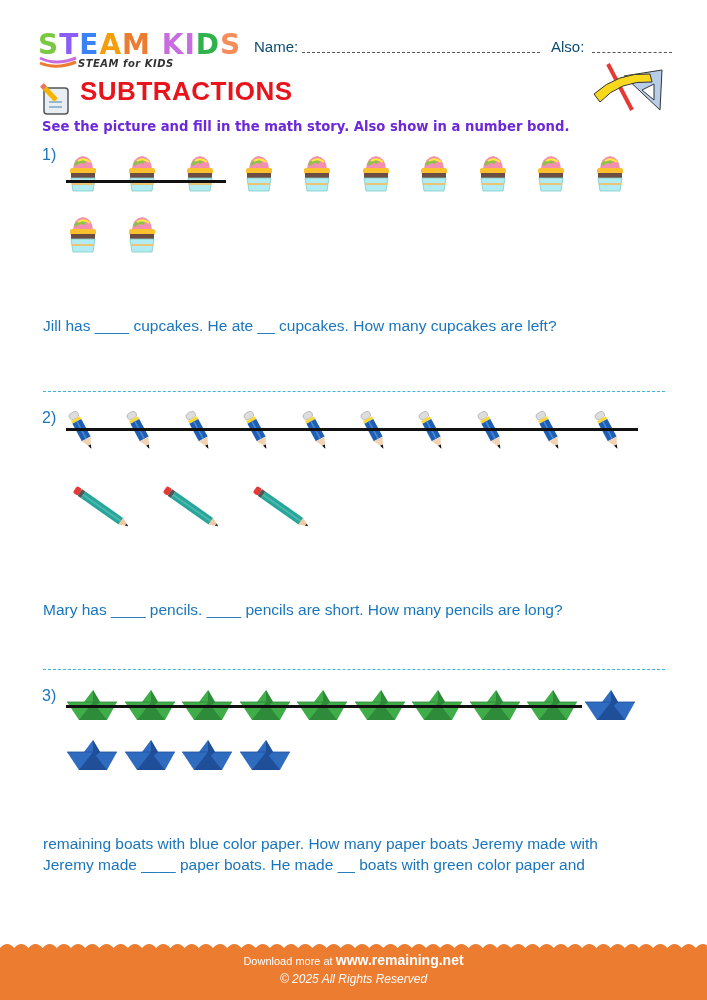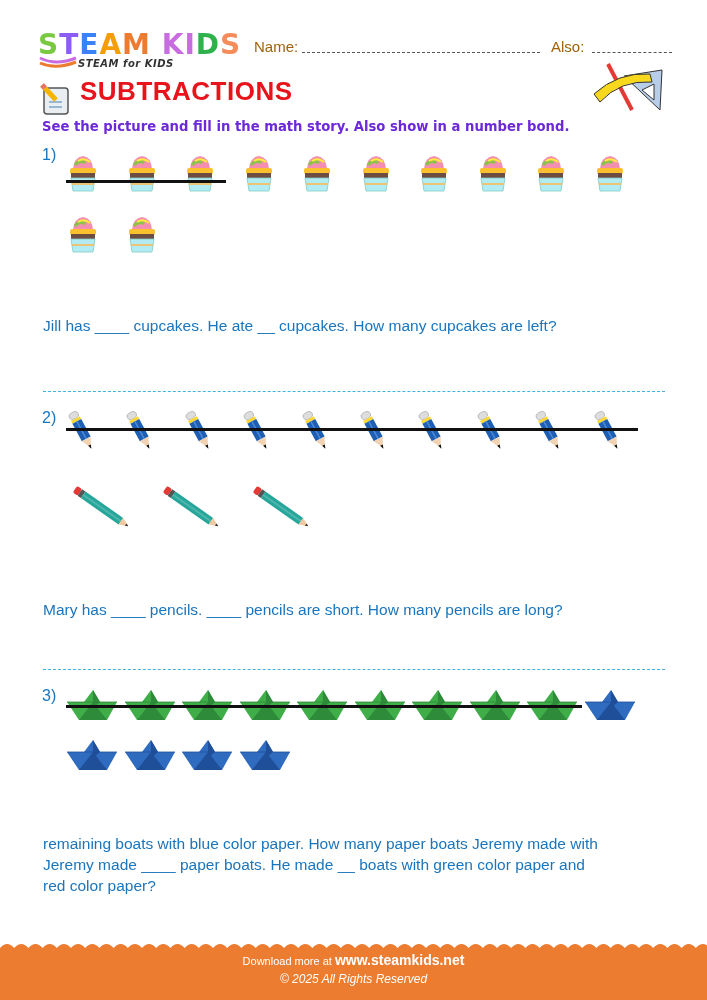--- a/index.html
+++ b/index.html
@@ -1,21 +1,21 @@
 <!DOCTYPE html>
 <html><head>
 <meta charset="utf-8">
 <style>
   html, body { margin: 0; padding: 0; }
   body { width: 707px; height: 1000px; position: relative; background: #ffffff; overflow: hidden; font-family: "DejaVu Sans", sans-serif; }
   .abs { position: absolute; }
   .logo { left: 38px; top: 30px; }
   .logo-text { font-family: "DejaVu Sans", sans-serif; font-weight: 900; font-size: 28px; letter-spacing: 1px; line-height: 30px; }
   .logo-sub { font-family: "DejaVu Sans", sans-serif; font-weight: bold; font-size: 10px; color: #333; position: absolute; left: 40px; top: 28px; letter-spacing: 0.5px; font-style: italic; }
-  .field-label { font-family: "Liberation Sans", sans-serif; font-size: 15px; color: #a16207; }
+  .field-label { font-family: "Liberation Sans", sans-serif; font-size: 15px; color: #0c4a6e; }
   .dotline { border-bottom: 1px dashed #555; height: 0; }
   .title { left: 80px; top: 76px; font-family: "Liberation Sans", sans-serif; font-weight: bold; font-size: 26px; color: #e8131b; letter-spacing: 0.5px; }
   .instr { left: 42px; top: 119px; font-family: "DejaVu Sans", sans-serif; font-weight: bold; font-size: 13.2px; color: #6d28d9; }
   .qnum { font-family: "Liberation Sans", sans-serif; font-size: 16px; color: #1b75bc; }
   .story { font-family: "Liberation Sans", sans-serif; font-size: 15.5px; color: #1b75bc; line-height: 21px; margin-top: 47px; }
   .sep { left: 43px; width: 622px; border-top: 1.5px dashed #3fb4e0; height: 0; }
   .strike { height: 3px; background: #111; }
   .icon { position: absolute; }
   .footer { left: 0; top: 948px; width: 707px; height: 52px; background: #ec7c30; }
   .scallop { left: 0; top: 940px; width: 707px; height: 12px; }
@@ -409,24 +409,23 @@
         <polygon points="12,30 26,12 40,30" fill="#1f4f99"></polygon>
         <polygon points="17,12 26,0 33,12" fill="#2f6bbf"></polygon>
         <polygon points="26,0 26,18 33,12" fill="#1f4f99"></polygon>
         <line x1="0" y1="12" x2="50" y2="12" stroke="#1f4f99" stroke-width="0.8"></line>
       </svg></div>
   </div>
 <div class="abs strike" style="left:66px;top:705px;width:516px"></div>
 <div class="abs story" style="left:43px;top:786px">
   <div>remaining boats with blue color paper. How many paper boats Jeremy made with</div>
   <div>Jeremy made ____ paper boats. He made __ boats with green color paper and</div>
-  <div>red color paper?</div>
 </div>
 
 <svg class="abs scallop" viewBox="0 0 707 12" preserveAspectRatio="none">
   <path id="scallop-path" fill="#ec7c30" d="M0 12 L0 8 Q7.1 0 14.2 8 L14.2 8 Q21.299999999999997 0 28.4 8 L28.4 8 Q35.5 0 42.599999999999994 8 L42.599999999999994 8 Q49.699999999999996 0 56.8 8 L56.8 8 Q63.9 0 71 8 L71 8 Q78.1 0 85.2 8 L85.2 8 Q92.3 0 99.4 8 L99.4 8 Q106.5 0 113.60000000000001 8 L113.60000000000001 8 Q120.7 0 127.80000000000001 8 L127.80000000000001 8 Q134.9 0 142 8 L142 8 Q149.1 0 156.2 8 L156.2 8 Q163.29999999999998 0 170.39999999999998 8 L170.39999999999998 8 Q177.49999999999997 0 184.59999999999997 8 L184.59999999999997 8 Q191.69999999999996 0 198.79999999999995 8 L198.79999999999995 8 Q205.89999999999995 0 212.99999999999994 8 L212.99999999999994 8 Q220.09999999999994 0 227.19999999999993 8 L227.19999999999993 8 Q234.29999999999993 0 241.39999999999992 8 L241.39999999999992 8 Q248.49999999999991 0 255.5999999999999 8 L255.5999999999999 8 Q262.69999999999993 0 269.7999999999999 8 L269.7999999999999 8 Q276.8999999999999 0 283.9999999999999 8 L283.9999999999999 8 Q291.0999999999999 0 298.1999999999999 8 L298.1999999999999 8 Q305.2999999999999 0 312.39999999999986 8 L312.39999999999986 8 Q319.4999999999999 0 326.59999999999985 8 L326.59999999999985 8 Q333.6999999999999 0 340.79999999999984 8 L340.79999999999984 8 Q347.89999999999986 0 354.99999999999983 8 L354.99999999999983 8 Q362.09999999999985 0 369.1999999999998 8 L369.1999999999998 8 Q376.29999999999984 0 383.3999999999998 8 L383.3999999999998 8 Q390.49999999999983 0 397.5999999999998 8 L397.5999999999998 8 Q404.6999999999998 0 411.7999999999998 8 L411.7999999999998 8 Q418.8999999999998 0 425.9999999999998 8 L425.9999999999998 8 Q433.0999999999998 0 440.19999999999976 8 L440.19999999999976 8 Q447.2999999999998 0 454.39999999999975 8 L454.39999999999975 8 Q461.4999999999998 0 468.59999999999974 8 L468.59999999999974 8 Q475.69999999999976 0 482.7999999999997 8 L482.7999999999997 8 Q489.89999999999975 0 496.9999999999997 8 L496.9999999999997 8 Q504.09999999999974 0 511.1999999999997 8 L511.1999999999997 8 Q518.2999999999997 0 525.3999999999997 8 L525.3999999999997 8 Q532.4999999999998 0 539.5999999999998 8 L539.5999999999998 8 Q546.6999999999998 0 553.7999999999998 8 L553.7999999999998 8 Q560.8999999999999 0 567.9999999999999 8 L567.9999999999999 8 Q575.0999999999999 0 582.1999999999999 8 L582.1999999999999 8 Q589.3 0 596.4 8 L596.4 8 Q603.5 0 610.6 8 L610.6 8 Q617.7 0 624.8000000000001 8 L624.8000000000001 8 Q631.9000000000001 0 639.0000000000001 8 L639.0000000000001 8 Q646.1000000000001 0 653.2000000000002 8 L653.2000000000002 8 Q660.3000000000002 0 667.4000000000002 8 L667.4000000000002 8 Q674.5000000000002 0 681.6000000000003 8 L681.6000000000003 8 Q688.7000000000003 0 695.8000000000003 8 L695.8000000000003 8 Q702.9000000000003 0 710.0000000000003 8 L707 12 Z"></path>
 </svg>
 <div class="abs footer"></div>
 <div class="abs footer-line1">
   <span>Download more at</span>
-  <b>www.steamkids.net</b>
+  <b>www.remaining.net</b>
 </div>
 <div class="abs footer-line2">© 2025 All Rights Reserved</div>
 
 </body></html>

